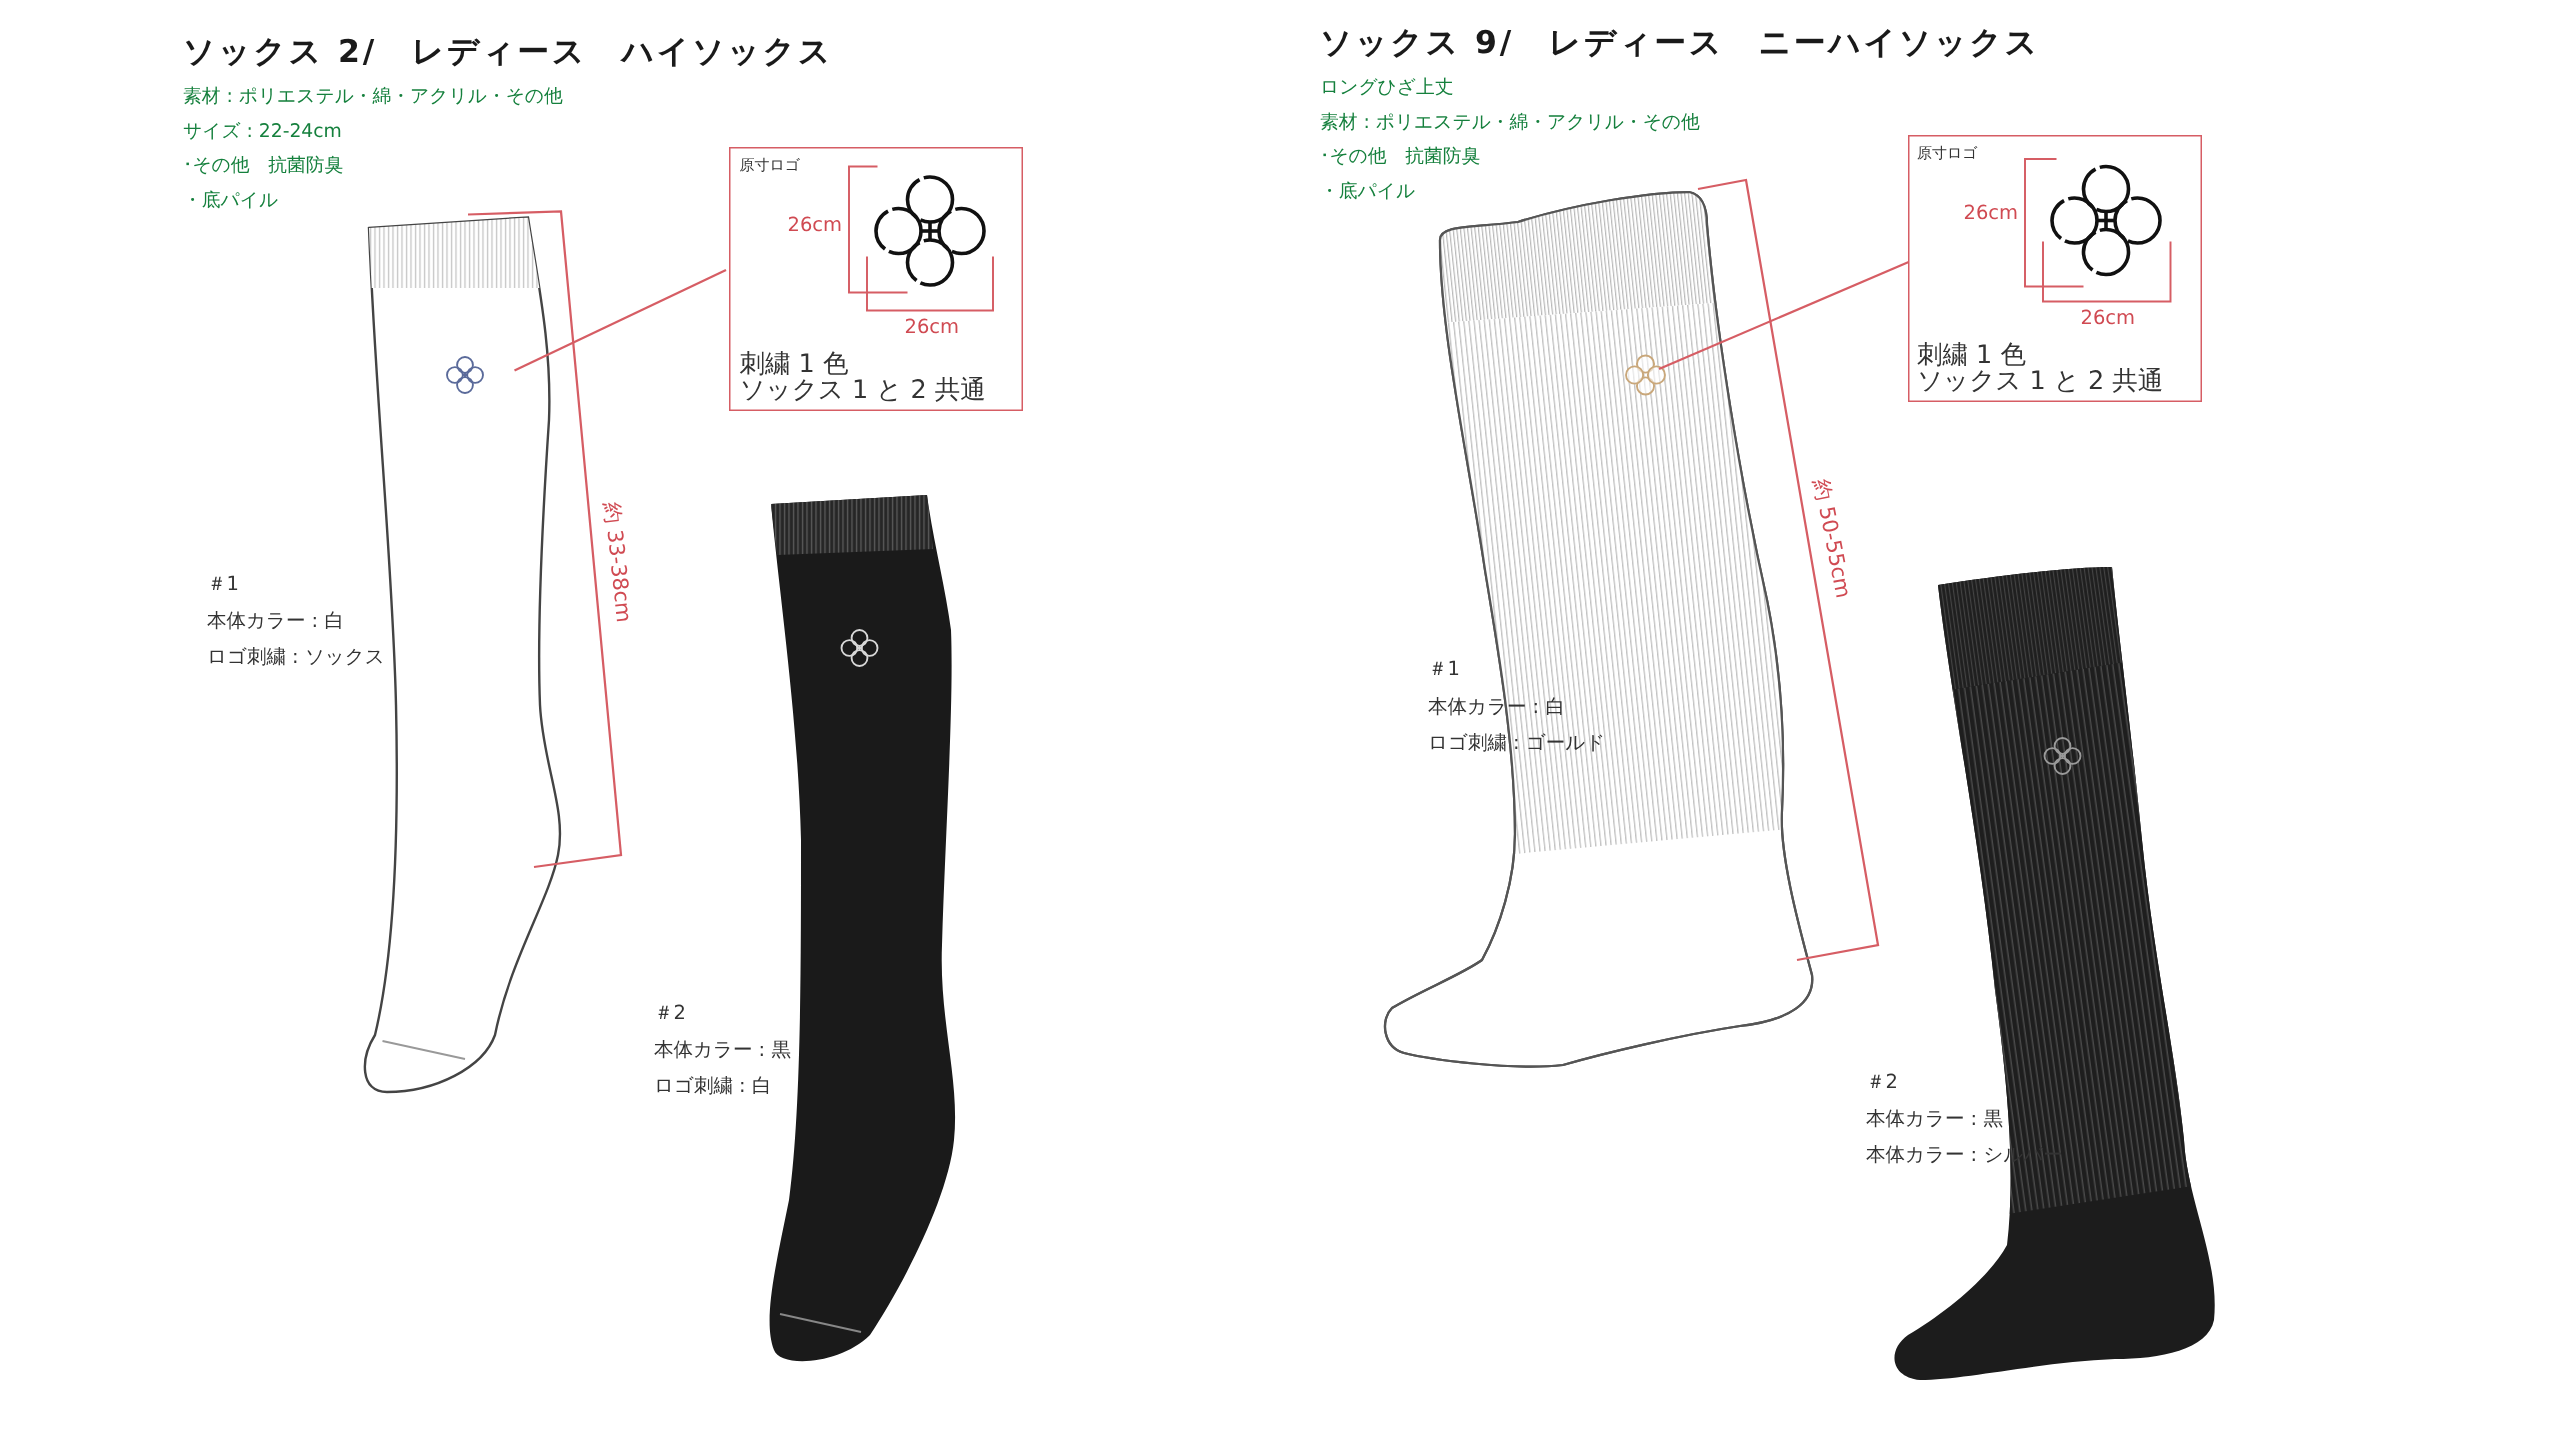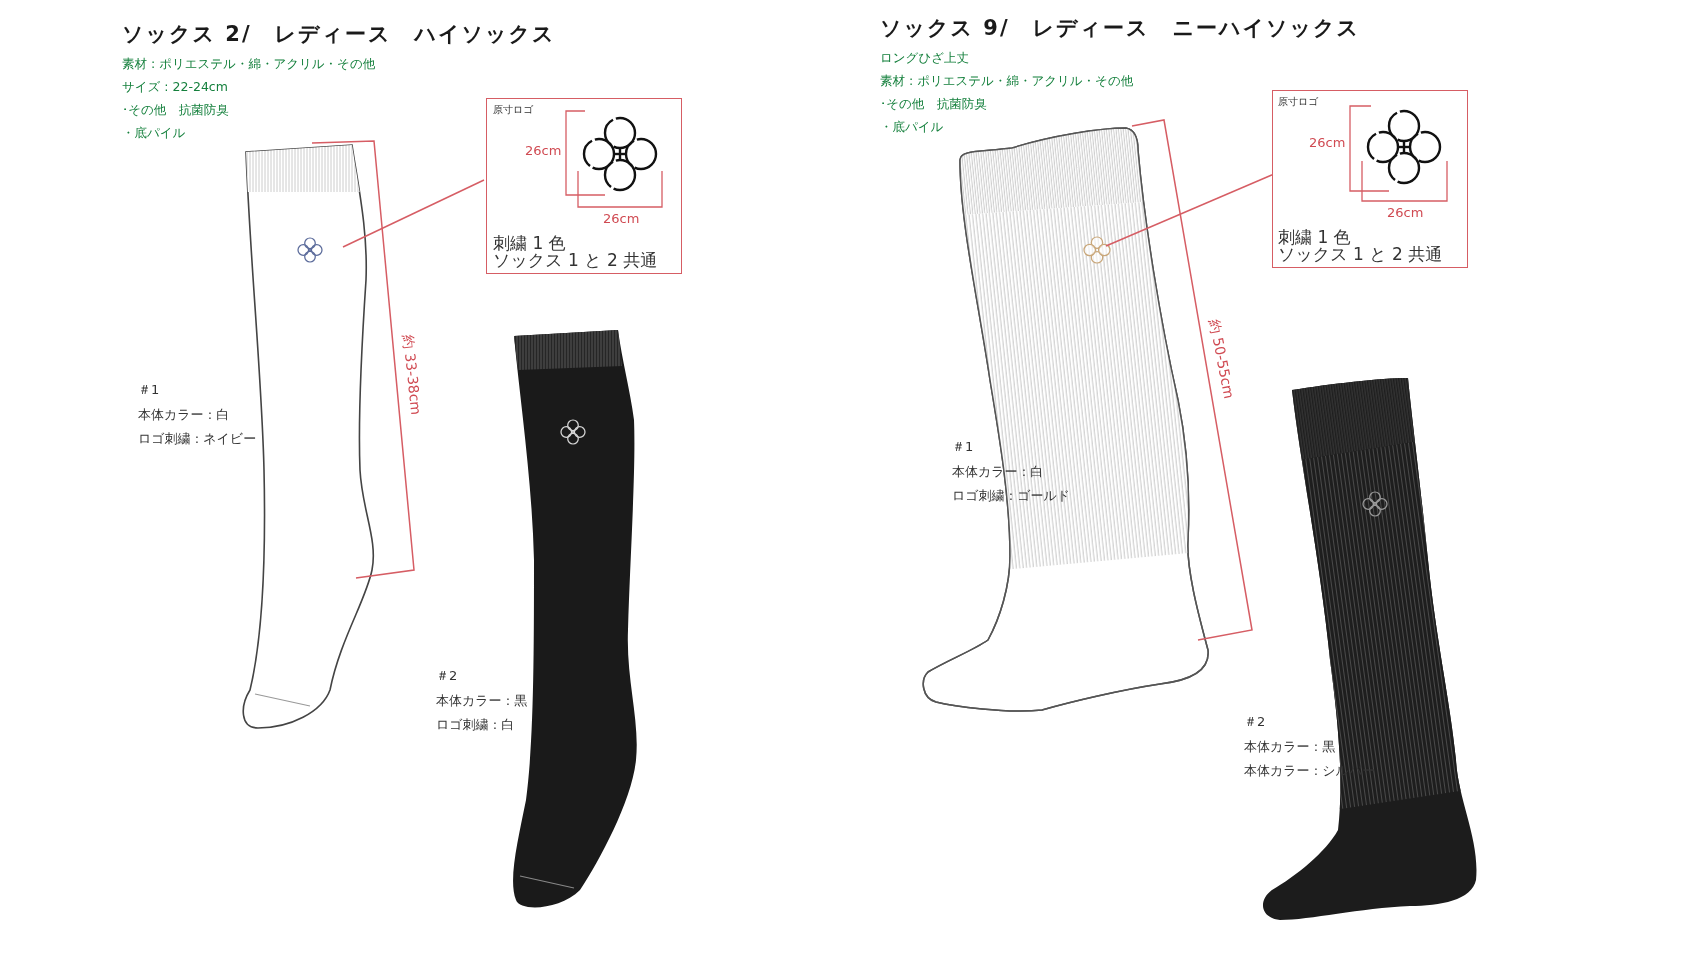--- a/index.html
+++ b/index.html
@@ -101,21 +101,21 @@
   </svg>
   <div class="abs logo-box-note" style="left:6px; top:136px;">
     <div>刺繍 1 色</div>
     <div>ソックス 1 と 2 共通</div>
   </div>
 </div>
 
 <div class="abs variant" style="left:138px; top:378px;">
   <div>＃1</div>
   <div>本体カラー : 白</div>
-  <div>ロゴ刺繍 : ネイビー</div>
+  <div>ロゴ刺繍 : ソックス</div>
 </div>
 <div class="abs variant" style="left:436px; top:664px;">
   <div>＃2</div>
   <div>本体カラー : 黒</div>
   <div>ロゴ刺繍 : 白</div>
 </div>
 
 <div class="abs title" style="left:880px; top:14px;">ソックス 9/　レディース　ニーハイソックス</div>
 
 <div class="abs spec" style="left:880px; top:46px;">

